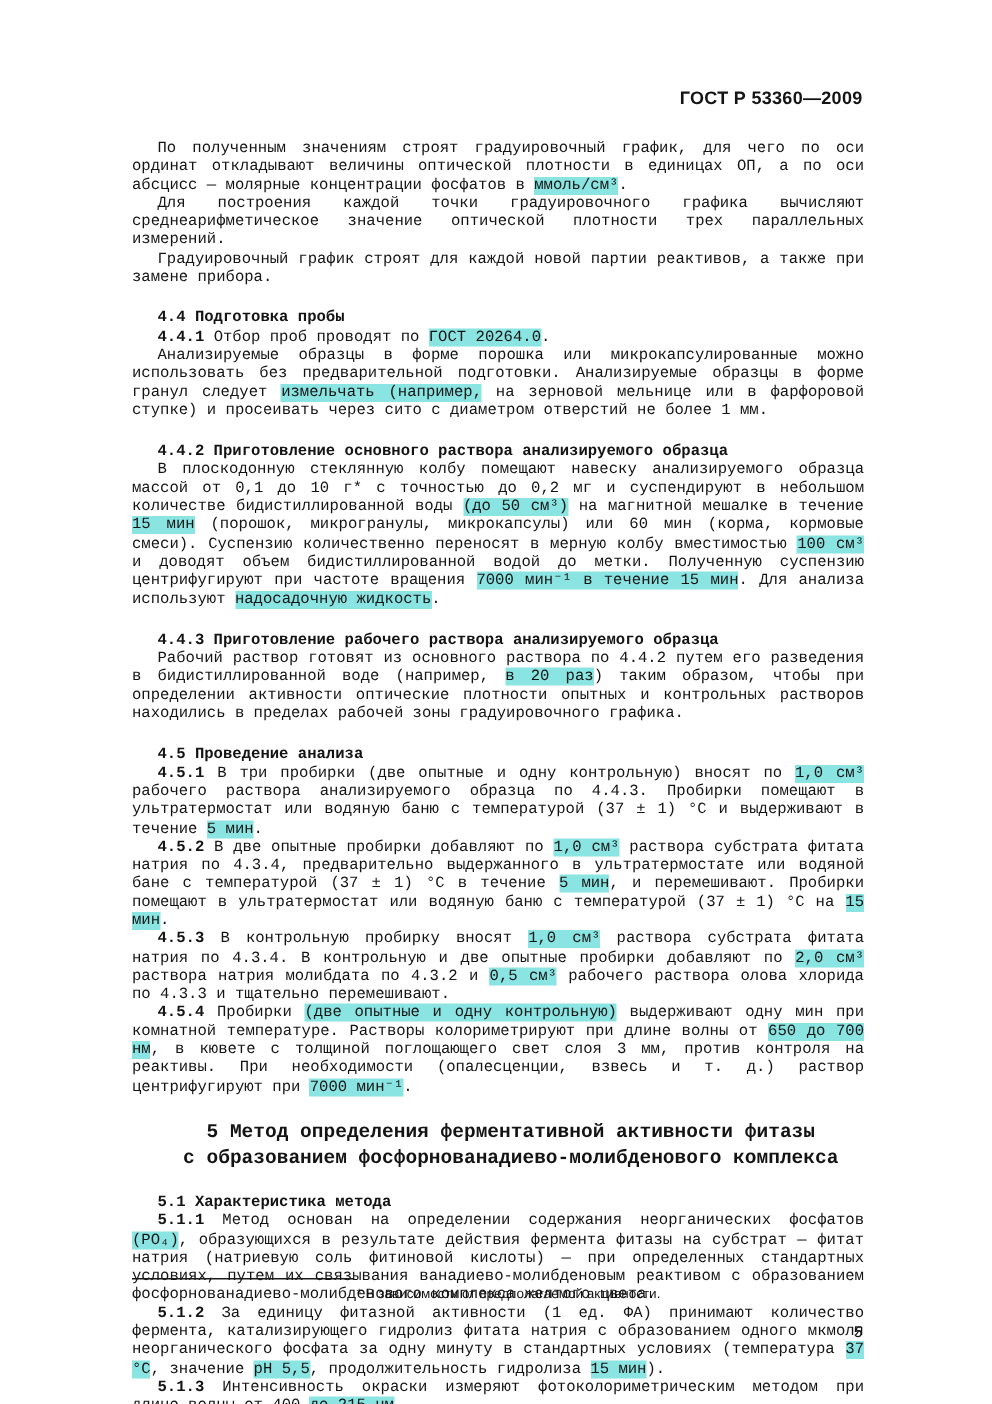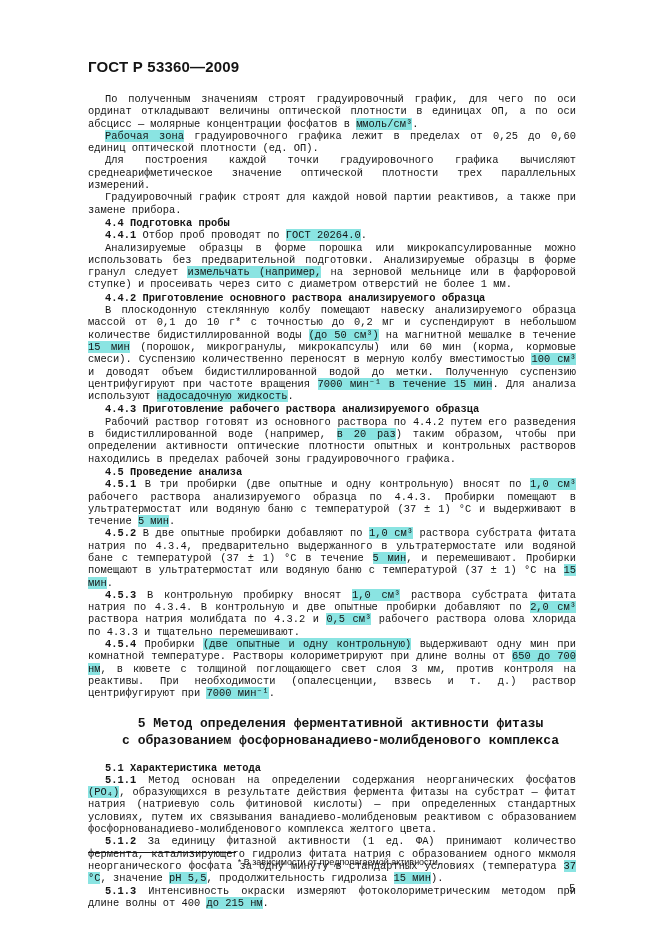--- a/index.html
+++ b/index.html
@@ -7,52 +7,51 @@
   body {
     background: #ffffff;
     font-family: "Liberation Sans", "DejaVu Sans", sans-serif;
     color: #141414;
     position: relative;
     overflow: hidden;
   }
   .page { position: absolute; inset: 0; background: #ffffff; }
   .header {
     position: absolute; top: 58px; left: 88px; right: 86px;
-    font-size: 15px; font-weight: bold;
+    text-align: right; font-size: 12px; font-weight: bold;
     letter-spacing: 0.2px;
   }
   .body-col {
     position: absolute; top: 93px; left: 88px; width: 488px;
     font-size: 10.4px; line-height: 12.3px;
   }
   .blk { text-align: justify; text-indent: 17px; font-family: Liberation Mono, monospace; }
   .blk span { white-space: inherit; }
   .bold { font-weight: bold; }
   .hl { background: var(--hl, #8ae4e2); }
-  .h { font-weight: bold; margin-top: 1px; }
+  .h { font-weight: bold; margin-top: 15px; }
   .section {
     font-size: 13px; line-height: 17.5px; font-weight: bold;
     text-align: center; text-indent: 0; padding-left: 17px;
     margin: 15px 0 12px 0;
     white-space: pre-line;
   }
   .footnote { position: absolute; left: 88px; bottom: 68px; width: 488px; font-size: 9px; line-height: 11px; text-align: center; }
   .footnote-rule { width: 148px; border-top: 1px solid #1a1a1a; margin-bottom: 4px; }
   .footnote-text { text-indent: 14px; }
   .page-number { position: absolute; right: 86px; bottom: 42px; font-size: 10.5px; }
 </style>
 </head>
 <body style="color: rgb(20, 20, 20); background: rgb(255, 255, 255);">
 
 <div class="page">
   <div class="header">ГОСТ Р 53360—2009</div>
 
   <div class="body-col">
       <div class="blk p"><span>По полученным значениям строят градуировочный график, для чего по оси ординат откладывают величины оптической плотности в единицах ОП, а по оси абсцисс — молярные концентрации фосфатов в </span><span class="hl">ммоль/см³</span><span>.</span></div>
-      <div class="blk p"><span class="hl">Рабочая зона</span><span> градуировочного графика лежит в пределах от 0,25 до 0,60 единиц оптической плотности (ед. ОП).</span></div>
       <div class="blk p"><span>Для построения каждой точки градуировочного графика вычисляют среднеарифметическое значение оптической плотности трех параллельных измерений.</span></div>
       <div class="blk p"><span>Градуировочный график строят для каждой новой партии реактивов, а также при замене прибора.</span></div>
       <div class="blk h"><span class="bold">4.4 Подготовка пробы</span></div>
       <div class="blk p"><span class="bold">4.4.1</span><span> Отбор проб проводят по </span><span class="hl">ГОСТ 20264.0</span><span>.</span></div>
       <div class="blk p"><span>Анализируемые образцы в форме порошка или микрокапсулированные можно использовать без предварительной подготовки. Анализируемые образцы в форме гранул следует </span><span class="hl">измельчать (например,</span><span> на зерновой мельнице или в фарфоровой ступке) и просеивать через сито с диаметром отверстий не более 1 мм.</span></div>
       <div class="blk h"><span class="bold">4.4.2 Приготовление основного раствора анализируемого образца</span></div>
       <div class="blk p"><span>В плоскодонную стеклянную колбу помещают навеску анализируемого образца массой от 0,1 до 10 г* с точностью до 0,2 мг и суспендируют в небольшом количестве бидистиллированной воды </span><span class="hl">(до 50 см³)</span><span> на магнитной мешалке в течение </span><span class="hl">15 мин</span><span> (порошок, микрогранулы, микрокапсулы) или 60 мин (корма, кормовые смеси). Суспензию количественно переносят в мерную колбу вместимостью </span><span class="hl">100 см³</span><span> и доводят объем бидистиллированной водой до метки. Полученную суспензию центрифугируют при частоте вращения </span><span class="hl">7000 мин⁻¹ в течение 15 мин</span><span>. Для анализа используют </span><span class="hl">надосадочную жидкость</span><span>.</span></div>
       <div class="blk h"><span class="bold">4.4.3 Приготовление рабочего раствора анализируемого образца</span></div>
       <div class="blk p"><span>Рабочий раствор готовят из основного раствора по 4.4.2 путем его разведения в бидистиллированной воде (например, </span><span class="hl">в 20 раз</span><span>) таким образом, чтобы при определении активности оптические плотности опытных и контрольных растворов находились в пределах рабочей зоны градуировочного графика.</span></div>
       <div class="blk h"><span class="bold">4.5 Проведение анализа</span></div>

